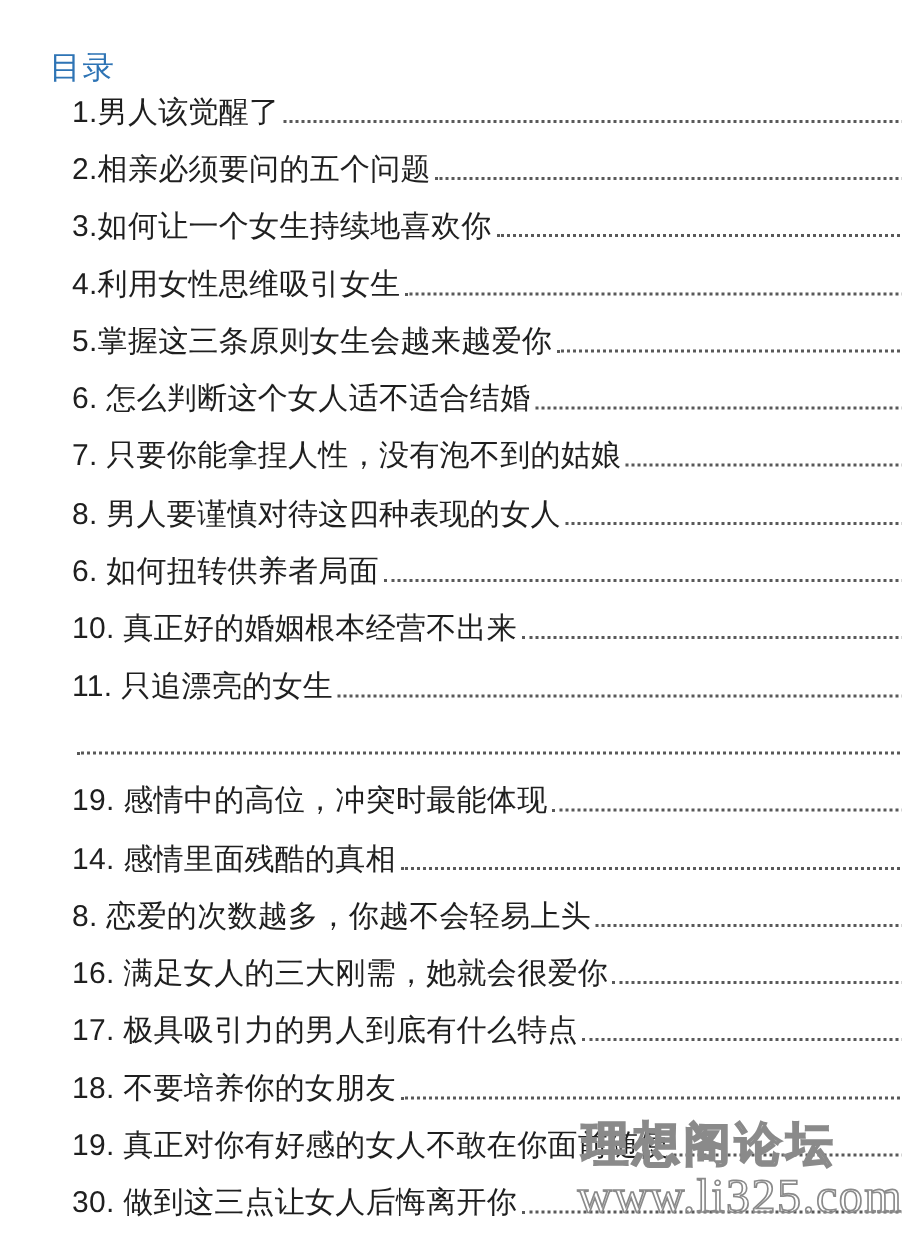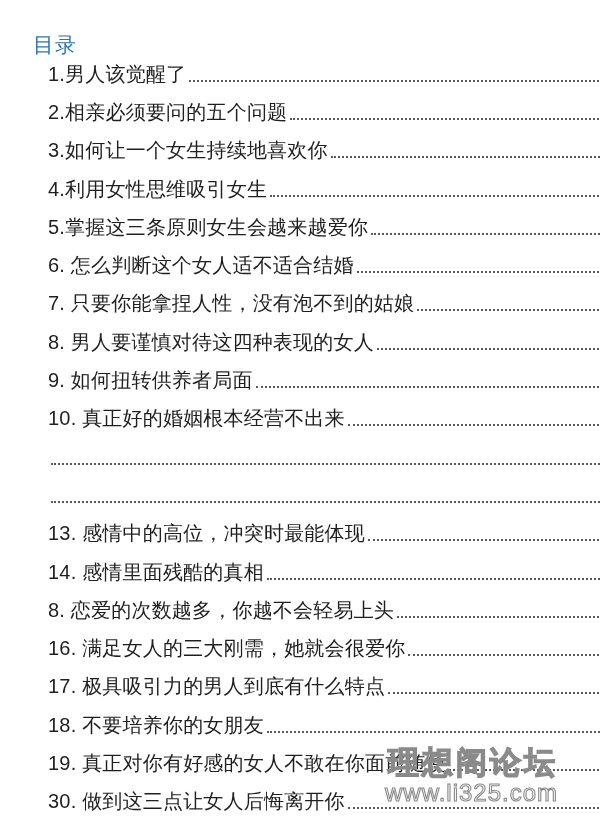--- a/index.html
+++ b/index.html
@@ -56,23 +56,23 @@
   }
   .wm-cn {
     top: 742px; left: 388px;
     font-size: 31px;
     font-weight: 700;
     letter-spacing: 3px;
     font-family: "Liberation Sans", "DejaVu Sans", sans-serif;
   }
   .wm-url {
     top: 779px; left: 385px;
-    font-size: 24px;
+    font-size: 32px;
     letter-spacing: 1px;
-    font-family: Liberation Sans, sans-serif;
+    font-family: Liberation Serif, serif;
     -webkit-text-stroke: 1.1px #8a8a8a;
   }
 </style>
 </head>
 <body>
 
 <div class="page">
 
   <div class="toc-title">目录</div>
 
@@ -103,35 +103,36 @@
       </div>
     <div class="toc-row">
         <span class="entry-text">7. 只要你能拿捏人性，没有泡不到的姑娘</span>
         <span class="leader"></span>
       </div>
     <div class="toc-row">
         <span class="entry-text">8. 男人要谨慎对待这四种表现的女人</span>
         <span class="leader"></span>
       </div>
     <div class="toc-row">
-        <span class="entry-text">9. 如何扭转供养者局面</span>
+        <span class="entry-text">6. 如何扭转供养者局面</span>
         <span class="leader"></span>
       </div>
     <div class="toc-row">
         <span class="entry-text">10. 真正好的婚姻根本经营不出来</span>
         <span class="leader"></span>
       </div>
     <div class="toc-row">
+        <span class="entry-text">11. 只追漂亮的女生</span>
         <span class="leader"></span>
       </div>
     <div class="toc-row">
         <span class="leader"></span>
       </div>
     <div class="toc-row">
-        <span class="entry-text">13. 感情中的高位，冲突时最能体现</span>
+        <span class="entry-text">19. 感情中的高位，冲突时最能体现</span>
         <span class="leader"></span>
       </div>
     <div class="toc-row">
         <span class="entry-text">14. 感情里面残酷的真相</span>
         <span class="leader"></span>
       </div>
     <div class="toc-row">
         <span class="entry-text">8. 恋爱的次数越多，你越不会轻易上头</span>
         <span class="leader"></span>
       </div>

